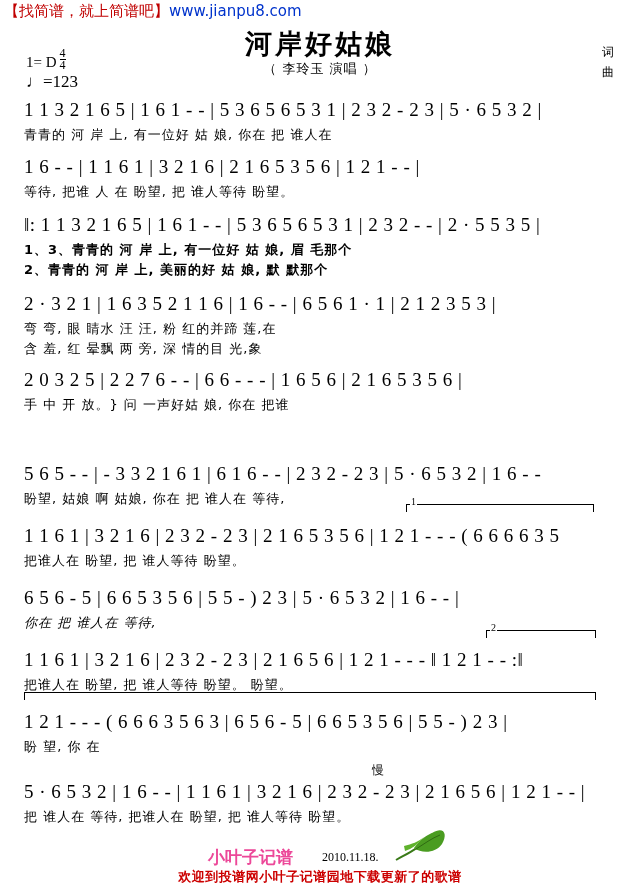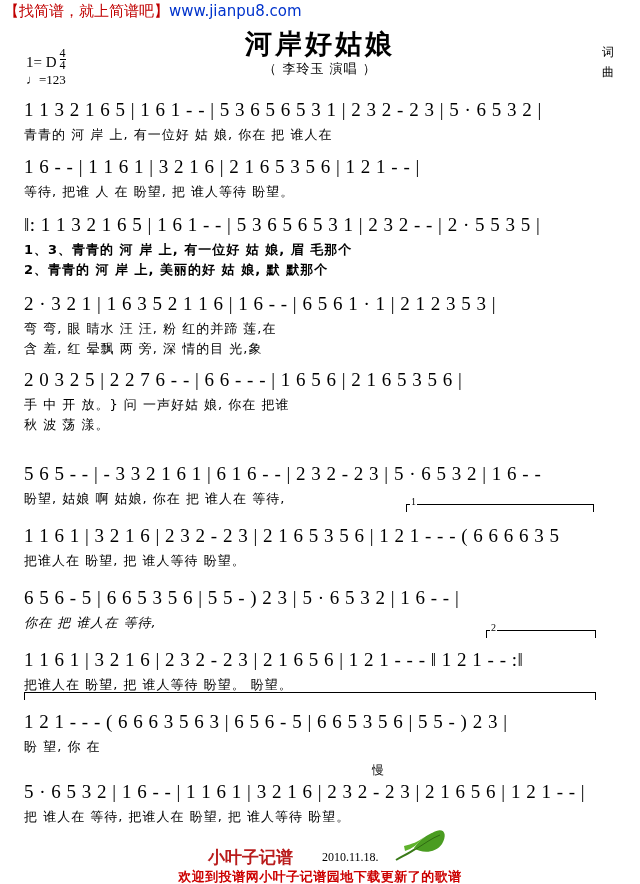--- a/index.html
+++ b/index.html
@@ -79,21 +79,21 @@
     text-align: center;
     line-height: 0.95;
     font-size: 12px;
     margin-left: 3px;
   }
   .keysig .frac span { display: block; }
   .tempo {
     position: absolute;
     left: 26px;
     top: 72px;
-    font-size: 13px;
+    font-size: 17px;
     font-family: "Liberation Serif", serif;
     white-space: nowrap;
   }
 
   
   .line {
     position: absolute;
     left: 24px;
     width: 594px;
     font-family: "Liberation Serif", serif;
@@ -114,21 +114,21 @@
   }
   .lyrics.small { font-size: 13px; font-weight: bold; }
 
   .footer-sig {
     position: absolute;
     left: 208px;
     top: 846px;
     font-size: 17px;
     font-weight: bold;
     font-family: "DejaVu Sans", sans-serif;
-    color: #b91c1c;
+    color: #ec4899;
   }
   .footer-date {
     position: absolute;
     left: 322px;
     top: 850px;
     font-size: 12px;
     font-family: "Liberation Serif", serif;
   }
   .leaf {
     position: absolute;
@@ -202,21 +202,20 @@
   <div class="line notes" style="top:213px;">‖: 1 1 3 2 1 6 5 | 1 6 1 - - | 5 3 6 5 6 5 3 1 | 2 3 2 - - | 2 · 5 5 3 5 |</div>
   <div class="line lyrics small" style="top:241px;">1、3、青青的 河 岸  上,         有一位好  姑  娘,       眉 毛那个</div>
   <div class="line lyrics small" style="top:261px;">2、青青的 河 岸  上,         美丽的好  姑  娘,       默 默那个</div>
 
   <div class="line notes" style="top:292px;">2 · 3 2 1 | 1 6 3 5 2 1 1 6 | 1 6 - - | 6 5 6 1 · 1 | 2 1 2 3 5 3 |</div>
   <div class="line lyrics" style="top:340px;">含 羞,  红 晕飘 两 旁,           深 情的目 光,象</div>
   <div class="line lyrics" style="top:320px;">弯 弯,  眼 睛水 汪 汪,           粉 红的并蹄 莲,在</div>
 
   <div class="line notes" style="top:368px;">2 0 3 2 5 | 2 2 7 6 - - | 6 6 - - - | 1 6 5 6 | 2 1 6 5 3 5 6 |</div>
   <div class="line lyrics" style="top:396px;">手 中 开 放。}  问 一声好姑   娘,        你在 把谁</div>
-  <div class="line lyrics" style="top:416px;">秋 波 荡 漾。</div>
 
   <div class="line notes" style="top:462px;">5 6 5 - -  | - 3 3 2 1 6 1 | 6 1 6 - - | 2 3 2 - 2 3 | 5 · 6 5 3 2 | 1 6 - -</div>
   <div class="line lyrics" style="top:490px;">盼望,    姑娘  啊  姑娘,  你在 把  谁人在  等待,</div>
 
   <div class="line notes" style="top:524px;">1 1 6 1 | 3 2 1 6 | 2 3 2 - 2 3 | 2 1 6 5 3 5 6 | 1 2 1 - -  - ( 6 6 6 6 3 5</div>
   <div class="line lyrics" style="top:552px;">把谁人在 盼望,  把 谁人等待  盼望。</div>
 
   <div class="line notes" style="top:586px;">6 5 6 - 5 | 6 6 5 3 5 6 | 5 5 - ) 2 3 | 5 · 6 5 3 2 | 1 6 - -  |</div>
   <div class="line lyrics" style="top:614px;font-style:italic;">你在 把  谁人在 等待,</div>
 

